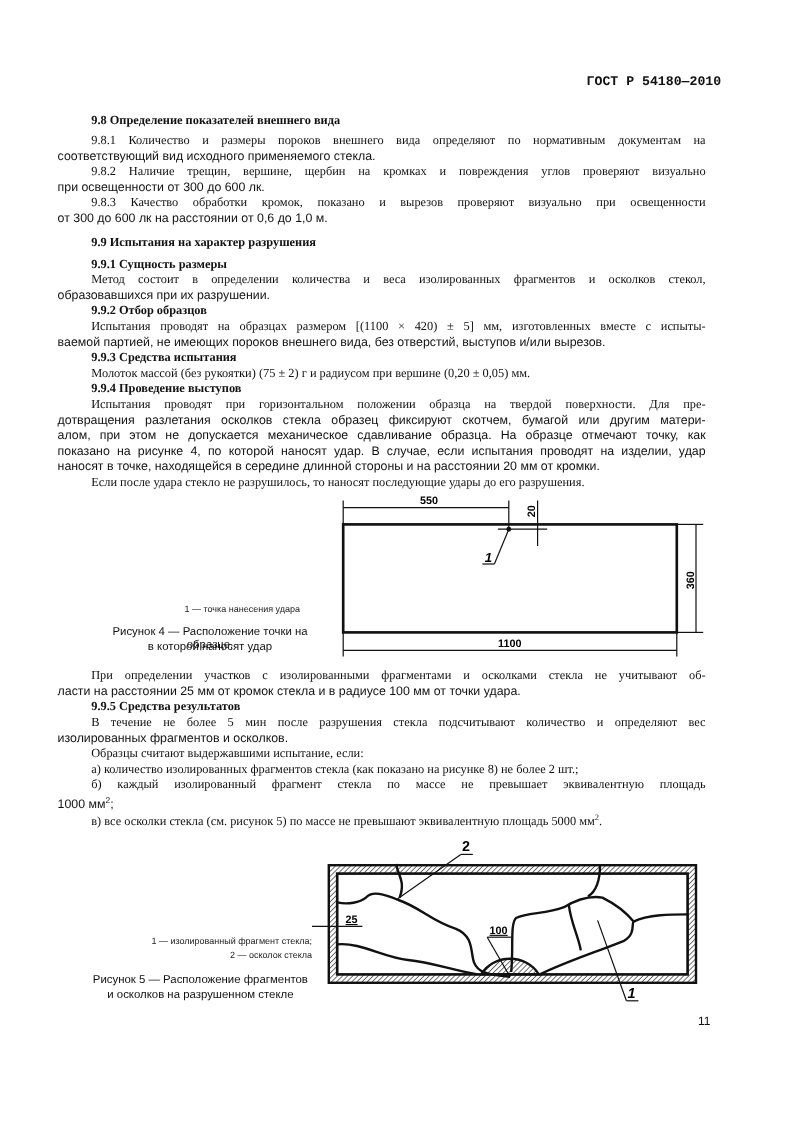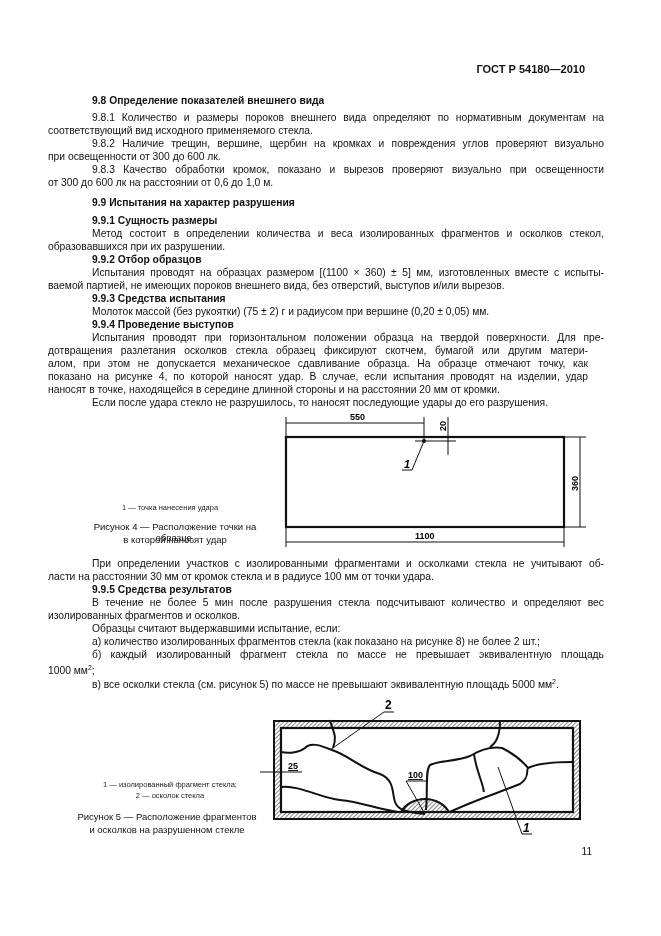--- a/index.html
+++ b/index.html
@@ -1,25 +1,25 @@
 <!DOCTYPE html>
 <html><head>
 <meta charset="utf-8">
 <style>
   html, body { margin:0; padding:0; background:#fff; }
   body { width:661px; height:936px; position:relative; overflow:hidden;
          font-family:"Liberation Sans", sans-serif; color:#111; font-size:10.3px; }
   .abs { position:absolute; }
-  .hdr { right:76px; top:63px; font-weight:bold; font-size:11px; }
+  .hdr { right:60px; top:63px; font-weight:bold; font-size:11px;font-family:Liberation Mono, monospace; }
   .h { font-weight:bold; }
   .line { position:absolute; left:48px; width:540px; white-space:nowrap; line-height:13px; }
-  .ind { left:92px; }
+  .ind { left:76px;font-family:Liberation Serif, serif; }
   .just { text-align:justify; text-align-last:justify; }
   .cap { font-size:9.5px; text-align:center; }
-  .leg { font-size:7.5px; text-align:center; color:#222; }
+  .leg { font-size:7.5px; text-align:right; color:#222; }
   .pn { right:69px; top:846px; font-size:10px; }
   svg text { font-family:"Liberation Sans", sans-serif; font-weight:bold; }
 </style>
 </head>
 <body>
 
 <div class="abs hdr">ГОСТ Р 54180—2010</div>
 
 <div class="line ind h" style="top:94px">9.8  Определение показателей внешнего вида</div>
 <div class="line ind just" style="top:111px;width:512px">9.8.1  Количество и размеры пороков внешнего вида определяют по нормативным документам на</div>
@@ -27,21 +27,21 @@
 <div class="line ind just" style="top:137px;width:512px">9.8.2  Наличие трещин, вершине, щербин на кромках и повреждения углов проверяют визуально</div>
 <div class="line" style="top:150px">при освещенности от 300 до 600 лк.</div>
 <div class="line ind just" style="top:163px;width:512px">9.8.3  Качество обработки кромок, показано и вырезов проверяют визуально при освещенности</div>
 <div class="line" style="top:176px">от 300 до 600 лк на расстоянии от 0,6 до 1,0 м.</div>
 
 <div class="line ind h" style="top:196px">9.9  Испытания на характер разрушения</div>
 <div class="line ind h" style="top:214px">9.9.1  Сущность размеры</div>
 <div class="line ind just" style="top:227px;width:512px">Метод состоит в определении количества и веса изолированных фрагментов и осколков стекол,</div>
 <div class="line" style="top:240px">образовавшихся при их разрушении.</div>
 <div class="line ind h" style="top:253px">9.9.2  Отбор образцов</div>
-<div class="line ind just" style="top:266px;width:512px">Испытания проводят на образцах размером [(1100 × 360) ± 5] мм, изготовленных вместе с испыты-</div>
+<div class="line ind just" style="top:266px;width:512px">Испытания проводят на образцах размером [(1100 × 420) ± 5] мм, изготовленных вместе с испыты-</div>
 <div class="line" style="top:279px">ваемой партией, не имеющих пороков внешнего вида, без отверстий, выступов и/или вырезов.</div>
 <div class="line ind h" style="top:292px">9.9.3  Средства испытания</div>
 <div class="line ind" style="top:305px">Молоток массой (без рукоятки) (75 ± 2) г и радиусом при вершине (0,20 ± 0,05) мм.</div>
 <div class="line ind h" style="top:318px">9.9.4  Проведение выступов</div>
 <div class="line ind just" style="top:331px;width:512px">Испытания проводят при горизонтальном положении образца на твердой поверхности. Для пре-</div>
 <div class="line just" style="top:344px">дотвращения разлетания осколков стекла образец фиксируют скотчем, бумагой или другим матери-</div>
 <div class="line just" style="top:357px">алом, при этом не допускается механическое сдавливание образца. На образце отмечают точку, как</div>
 <div class="line just" style="top:370px">показано на рисунке 4, по которой наносят удар. В случае, если испытания проводят на изделии, удар</div>
 <div class="line" style="top:383px">наносят в точке, находящейся в середине длинной стороны и на расстоянии 20 мм от кромки.</div>
 <div class="line ind" style="top:396px">Если после удара стекло не разрушилось, то наносят последующие удары до его разрушения.</div>
@@ -72,21 +72,21 @@
   <line x1="294" y1="122" x2="316" y2="122" stroke="#111" stroke-width="1"></line>
   <text x="0" y="0" font-size="9" transform="translate(308,86) rotate(-90)">360</text>
 
   <line x1="16" y1="137" x2="294" y2="137" stroke="#111" stroke-width="1"></line>
   <line x1="16" y1="122" x2="16" y2="142" stroke="#111" stroke-width="1"></line>
   <line x1="294" y1="122" x2="294" y2="142" stroke="#111" stroke-width="1"></line>
   <text x="145" y="134" font-size="9">1100</text>
 </svg>
 
 <div class="line ind just" style="top:557px;width:512px">При определении участков с изолированными фрагментами и осколками стекла не учитывают об-</div>
-<div class="line" style="top:570px">ласти на расстоянии 30 мм от кромок стекла и в радиусе 100 мм от точки удара.</div>
+<div class="line" style="top:570px">ласти на расстоянии 25 мм от кромок стекла и в радиусе 100 мм от точки удара.</div>
 <div class="line ind h" style="top:583px">9.9.5  Средства результатов</div>
 <div class="line ind just" style="top:596px;width:512px">В течение не более 5 мин после разрушения стекла подсчитывают количество и определяют вес</div>
 <div class="line" style="top:609px">изолированных фрагментов и осколков.</div>
 <div class="line ind" style="top:622px">Образцы считают выдержавшими испытание, если:</div>
 <div class="line ind" style="top:635px">а) количество изолированных фрагментов стекла (как показано на рисунке 8) не более 2 шт.;</div>
 <div class="line ind just" style="top:648px;width:512px">б)  каждый  изолированный  фрагмент  стекла  по  массе  не  превышает  эквивалентную  площадь</div>
 <div class="line" style="top:661px"><span>1000 мм</span><sup style="font-size:7px">2</sup><span>;</span></div>
 <div class="line ind" style="top:675px"><span>в) все осколки стекла (см. рисунок 5) по массе не превышают эквивалентную площадь 5000 мм</span><sup style="font-size:7px">2</sup><span>.</span></div>
 
 <div class="abs leg" style="left:80px;top:780px;width:180px">1 — изолированный фрагмент стекла;</div>

